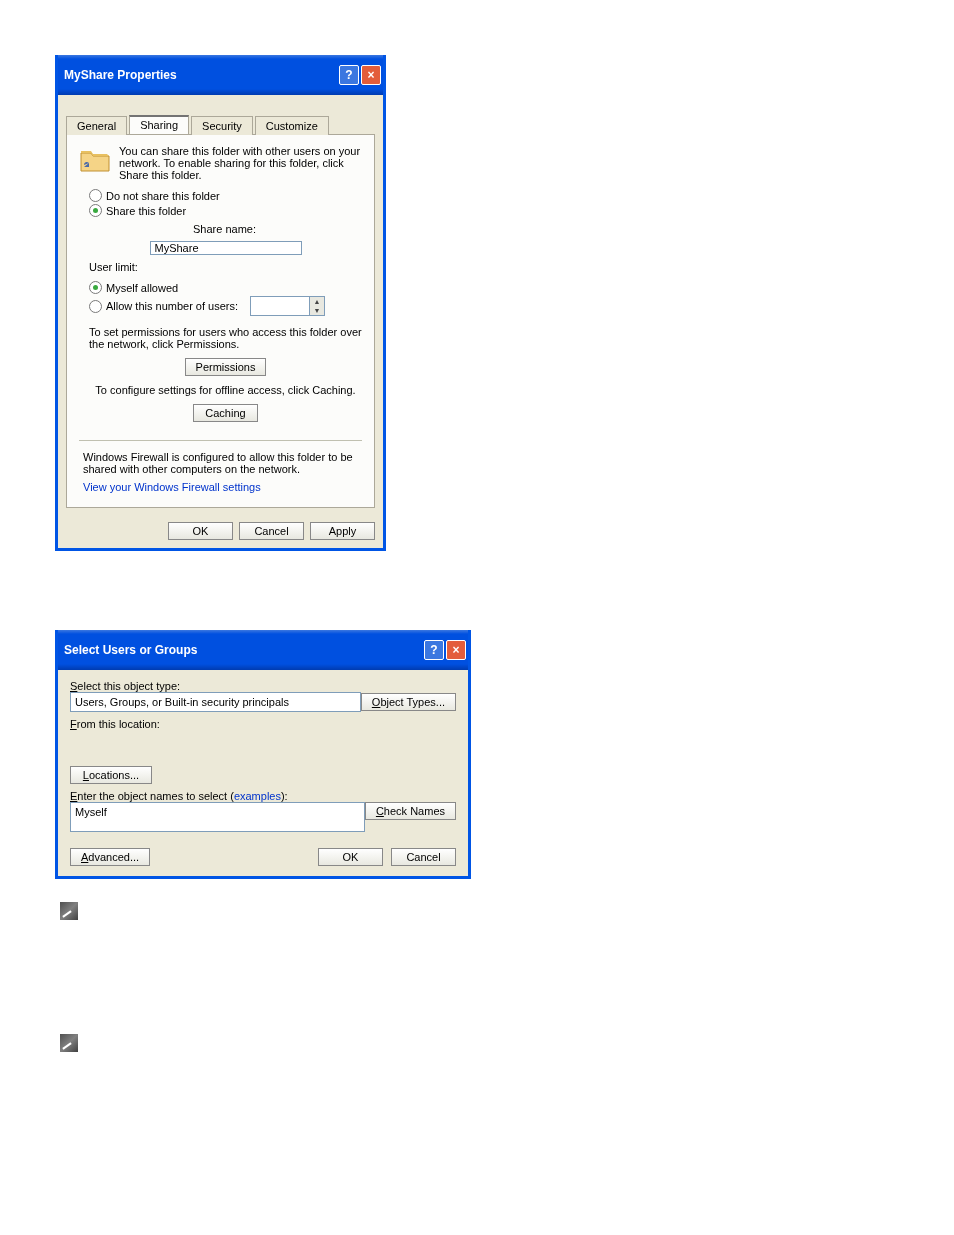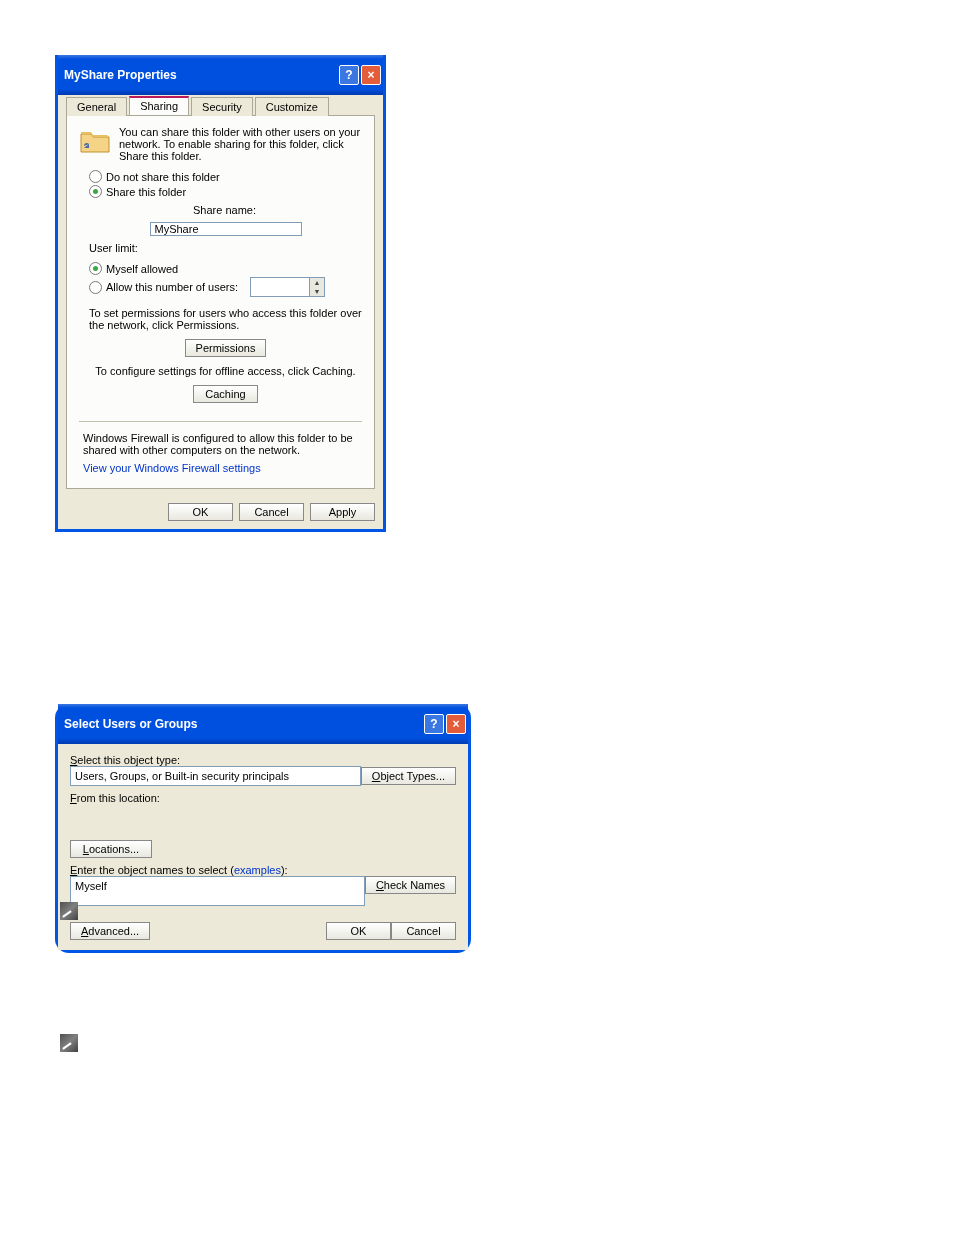--- a/index.html
+++ b/index.html
@@ -41,36 +41,36 @@
     font-weight: bold;
     font-size: 12px;
   }
   .help-btn { background: #3b77e0; color: #fff; }
   .close-btn { background: #e35d3b; color: #fff; }
   
   
   #d1 { left: 55px; top: 55px; width: 325px; }
   .tabstrip {
     display: flex;
-    margin: 1px 8px 0 8px;
+    margin: 20px 8px 0 8px;
     border-bottom: 1px solid #aca899;
   }
   .tab {
     padding: 3px 10px;
     border: 1px solid #aca899;
     border-bottom: none;
     background: #ece9d8;
     margin-right: 2px;
     position: relative;
     top: 1px;
     font-size: 11px;
   }
   .tab.active {
     background: #fcfcfa;
-    border-top: 2px solid #be185d;
+    border-top: 2px solid #737373;
     top: 0;
     padding-top: 2px;
   }
   .tabbody {
     margin: 0 8px 8px 8px;
     background: #fcfcfa;
     border: 1px solid #aca899;
     border-top: none;
     padding: 10px 12px;
   }
@@ -120,21 +120,21 @@
   }
   .hr { border-top: 1px solid #c0c0b0; margin: 18px 0 10px 0; }
   .link { color: #0033cc; cursor: pointer; }
   .btn-row {
     display: flex; justify-content: flex-end; gap: 6px;
     padding: 6px 8px 8px 8px;
   }
   .btn-row .xp-btn { min-width: 65px; }
   
   
-  #d2 { left: 55px; top: 704px; width: 410px; border-radius: 14px; }
+  #d2 { left: 55px; top: 630px; width: 410px; }
   .d2body { padding: 10px 12px; background: #ece9d8; }
   .d2row { display: flex; align-items: center; gap: 0; margin-bottom: 6px; }
   .ro-input {
     border: 1px solid #7f9db9;
     background: #fff;
     height: 18px;
     padding: 0 4px;
     font-family: inherit;
     font-size: 11px;
     flex: 1;
@@ -143,21 +143,21 @@
     border: 1px solid #7f9db9;
     background: #fff;
     padding: 3px 4px;
     font-family: inherit;
     font-size: 11px;
     flex: 1;
     height: 22px;
     resize: none;
   }
   .d2btnrow {
-    display: flex; margin-top: 16px;
+    display: flex; gap: 8px; margin-top: 16px;
   }
   .under { text-decoration: underline; }
   
   .note-icon {
     position: absolute;
     width: 18px; height: 18px;
     background: linear-gradient(135deg,#505050 0%,#808080 50%,#404040 100%);
     display: flex; align-items: center; justify-content: center;
     color:#fff; font-size:11px;
   }

